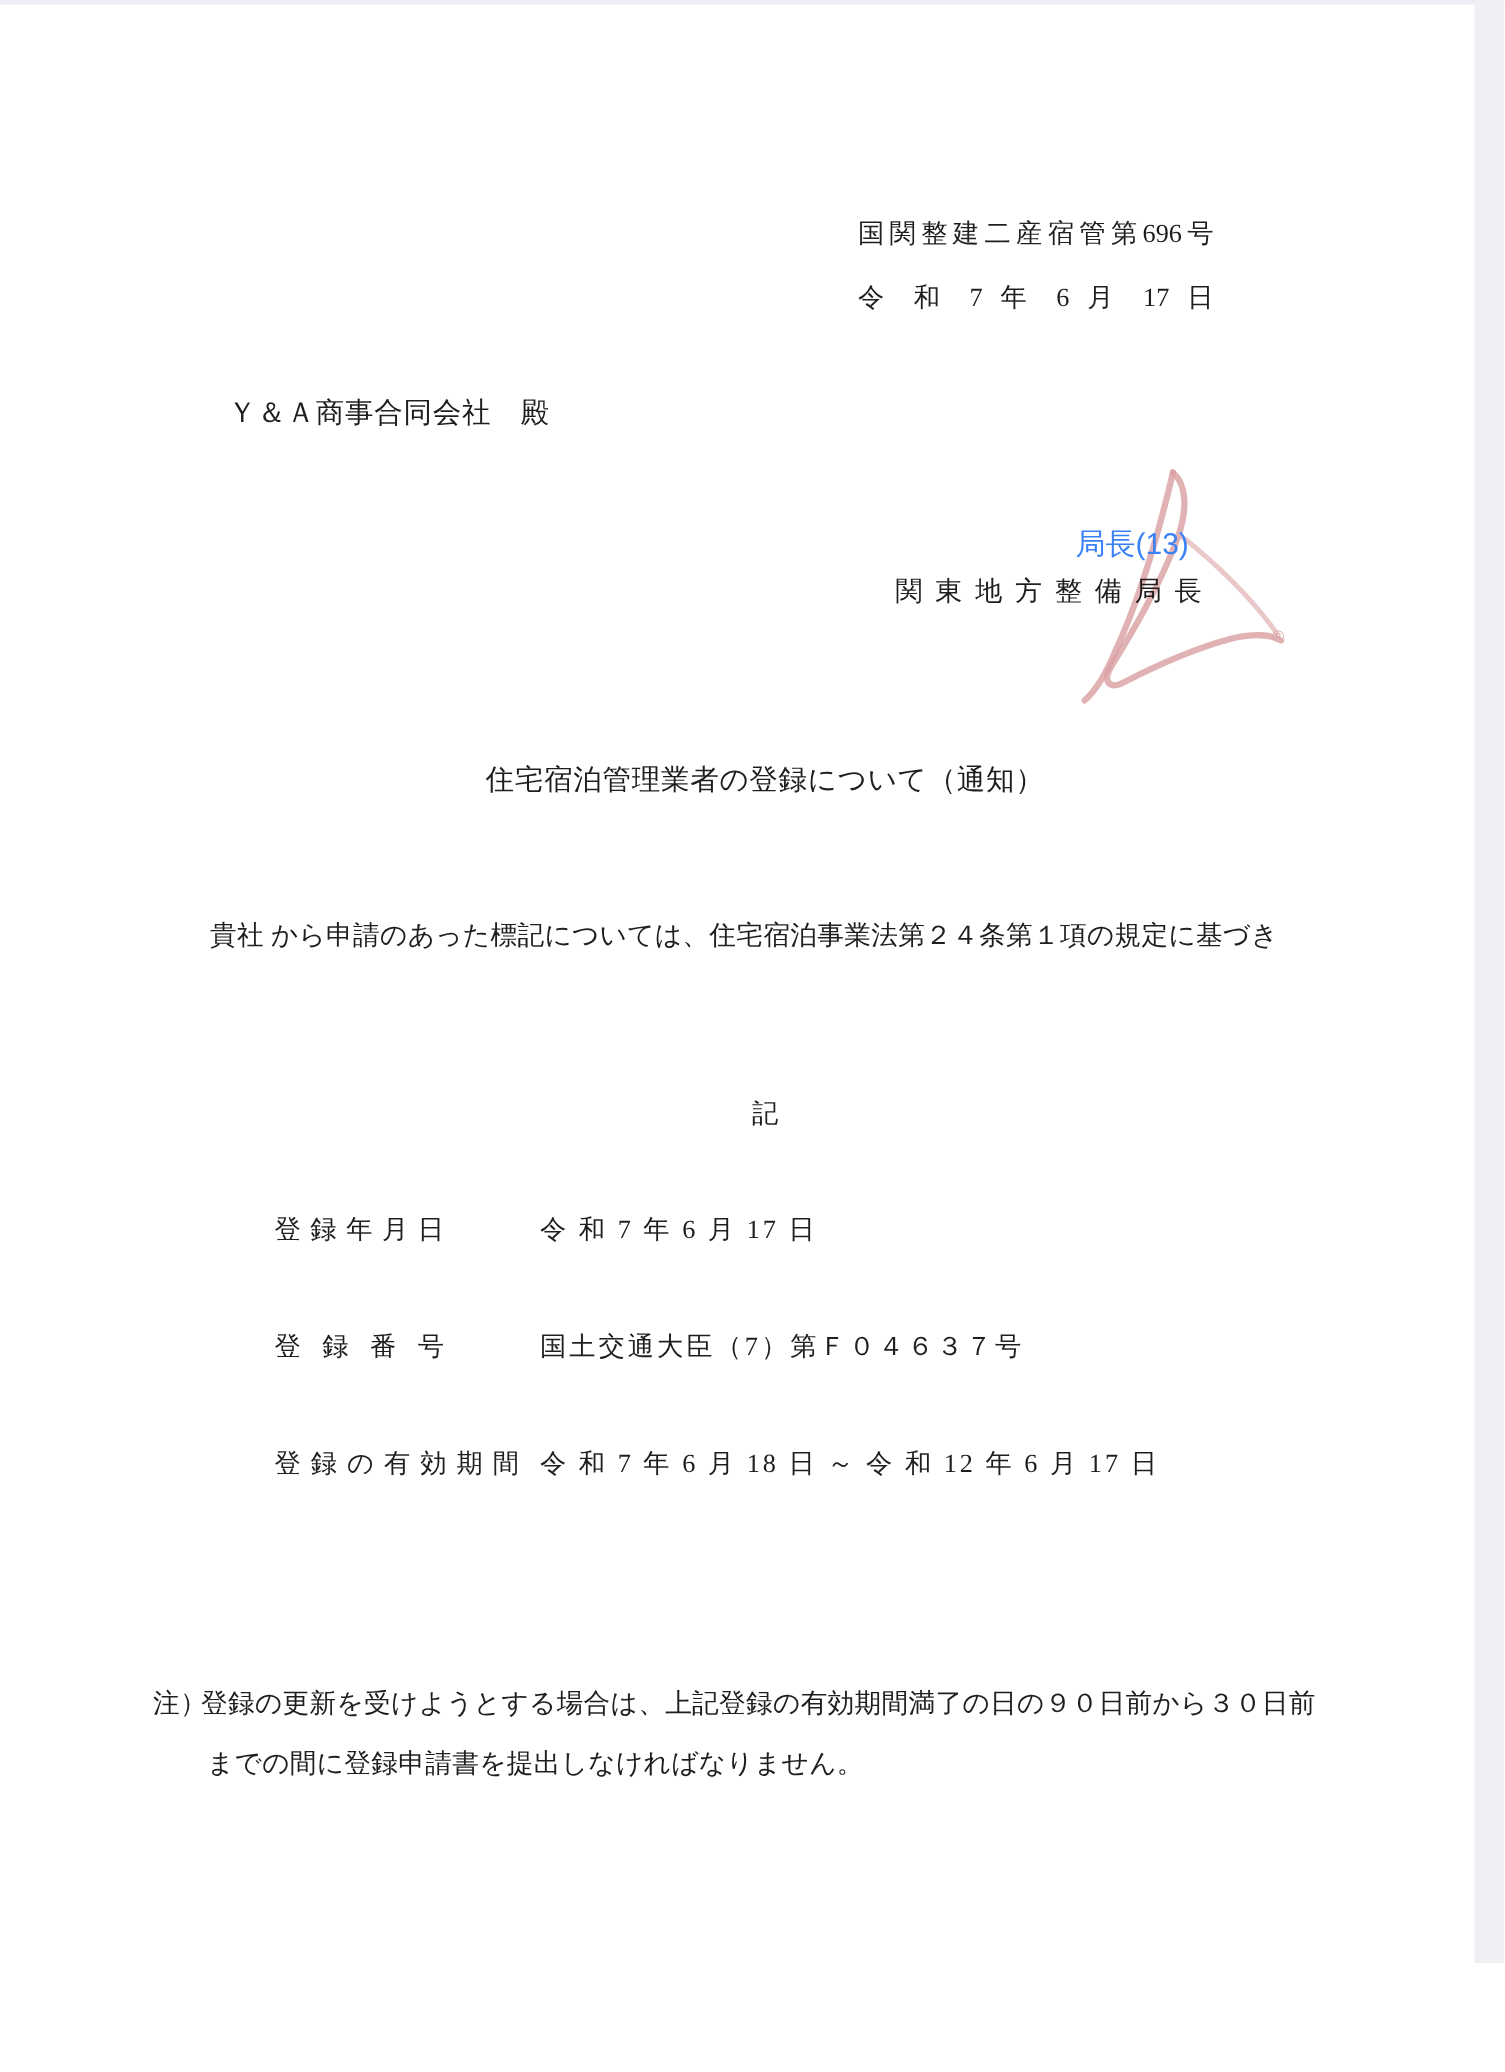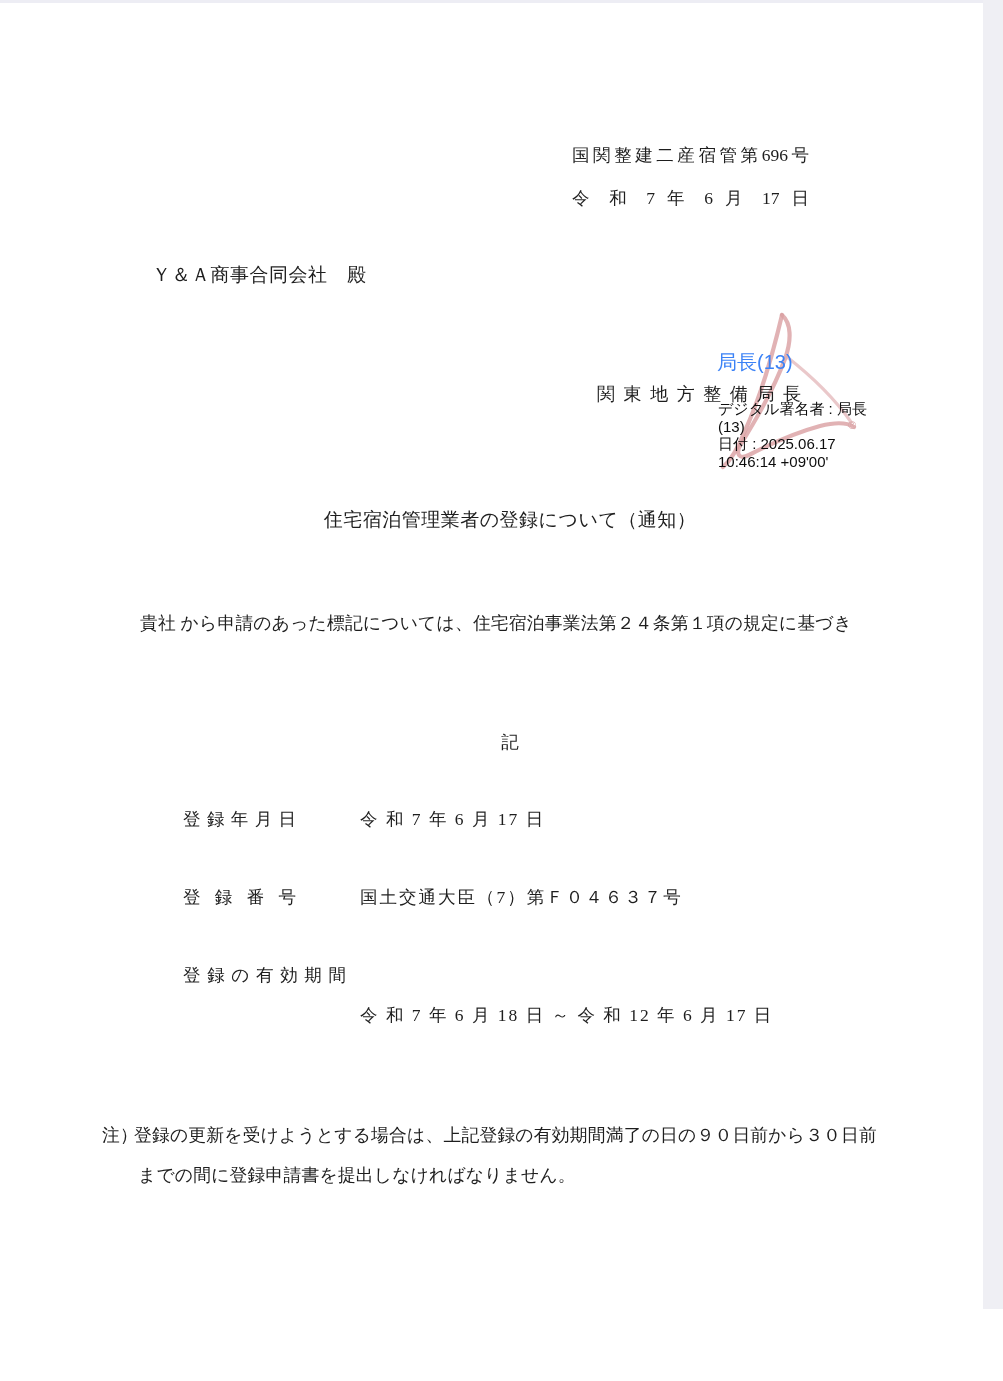--- a/index.html
+++ b/index.html
@@ -104,21 +104,21 @@
   }
   .item-value {
     font-size: 17.5px;
     letter-spacing: 2px;
   }
   .row1-label { left: 183px; top: 807px; width: 113px; }
   .row1-value { left: 360px; top: 807px; }
   .row2-label { left: 183px; top: 885px; width: 113px; }
   .row2-value { left: 360px; top: 885px; }
   .row3-label { left: 183px; top: 963px; width: 163px; }
-  .row3-value { left: 360px; top: 1003px; }
+  .row3-value { left: 360px; top: 963px; }
   .note-text { font-size: 17.8px; letter-spacing: 0.2px; }
   .note-marker { left: 102px; top: 1123px; }
   .note-line-1 { left: 134px; top: 1123px; }
   .note-line-2 { left: 138px; top: 1163px; }
   .note-line-3 { left: 152px; top: 1201px; }
 </style>
 </head>
 <body>
 
 <div class="page">
@@ -132,26 +132,20 @@
 
   <svg class="abs ribbon" viewBox="0 0 190 170" xmlns="http://www.w3.org/2000/svg">
     <path d="M 84 12 C 75 50, 62 96, 46 130 C 40 145, 33 157, 25 164" fill="none" stroke="#d99fa1" stroke-width="4.2" stroke-linecap="round" opacity="0.8"></path>
     <path d="M 84 12 C 93 20, 94 36, 87 56 C 74 90, 57 118, 43 141 C 37 151, 41 157, 51 152 C 78 138, 100 129, 122 123 C 138 119, 150 120, 156 124" fill="none" stroke="#d99fa1" stroke-width="4.2" stroke-linecap="round" opacity="0.8"></path>
     <path d="M 89 54 C 112 72, 137 96, 153 119" fill="none" stroke="#dfabad" stroke-width="3.2" stroke-linecap="round" opacity="0.65"></path>
   </svg>
   <div class="abs registered-mark">®</div>
 
   <div class="abs director-stamp">局長(13)</div>
   <div class="abs office-title">関東地方整備局長</div>
-  <div class="abs digital-signature">
-    <div>デジタル署名者 : 局長</div>
-    <div>(13)</div>
-    <div>日付 : 2025.06.17</div>
-    <div>10:46:14 +09'00'</div>
-  </div>
 
   <div class="abs doc-title">住宅宿泊管理業者の登録について（通知）</div>
 
   <div class="abs body-line body-line-1">貴社 から申請のあった標記については、住宅宿泊事業法第２４条第１項の規定に基づき</div>
 
   <div class="abs section-marker">記</div>
 
   <div class="abs item-label row1-label">登録年月日</div>
   <div class="abs item-value row1-value">令 和 7 年 6 月 17 日</div>
 

